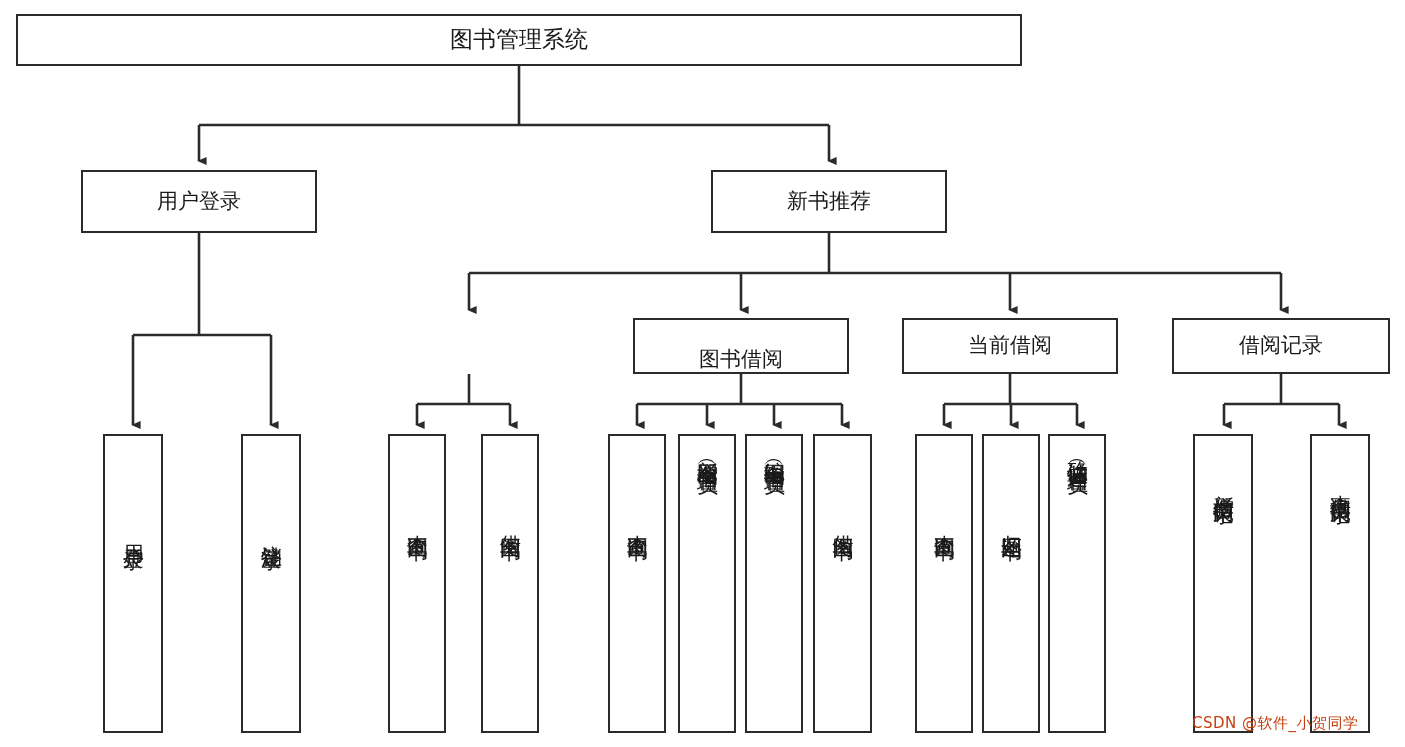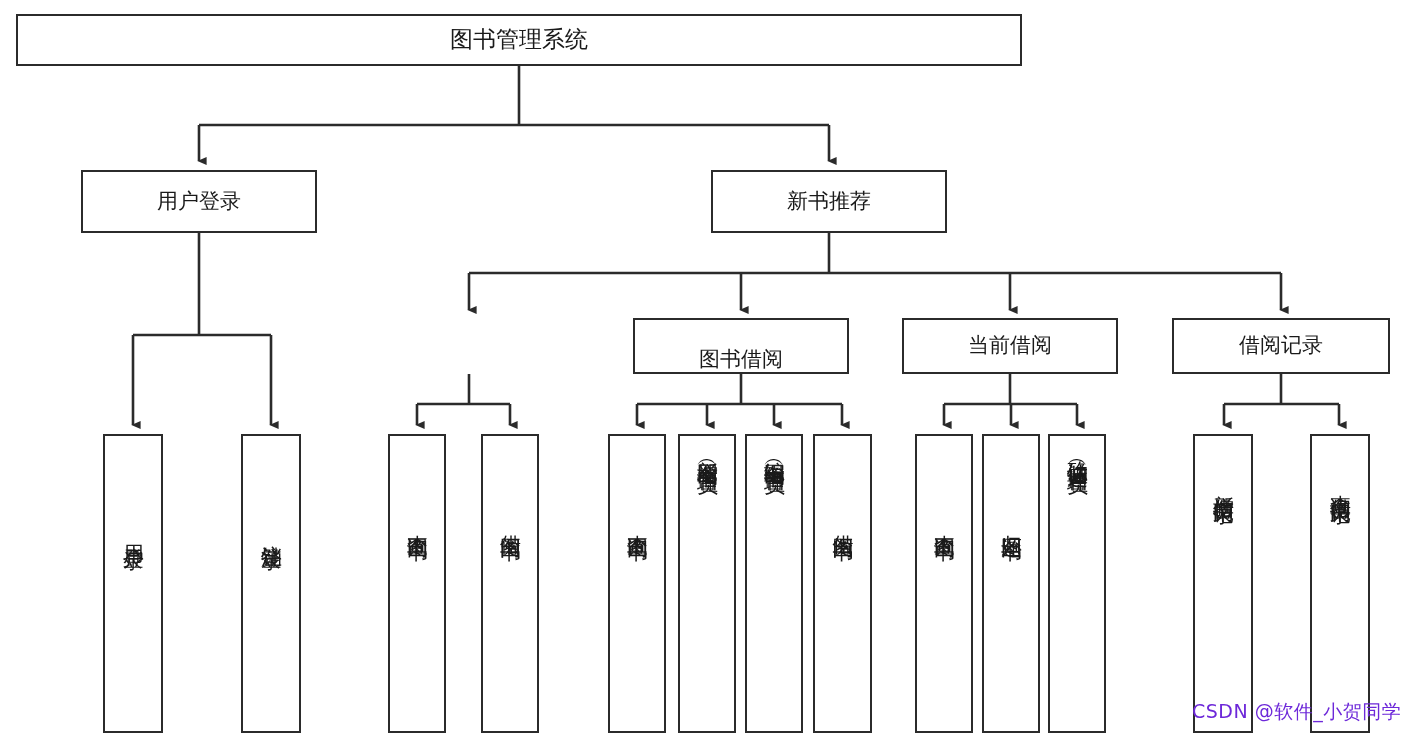--- a/index.html
+++ b/index.html
@@ -55,23 +55,23 @@
     writing-mode: vertical-rl;
     text-orientation: upright;
     font-size: 21px;
     letter-spacing: 2px;
     line-height: 1;
     white-space: nowrap;
   }
   .watermark {
     position: absolute;
     left: 1192px;
-    top: 699px;
-    font-size: 19px;
-    color: #6d28d9;
+    top: 714px;
+    font-size: 15px;
+    color: #c2410c;
     letter-spacing: 0.5px;
     white-space: nowrap;
     pointer-events: none;
   }
 </style>
 </head>
 <body>
 
 <div id="diagram-root">
 

